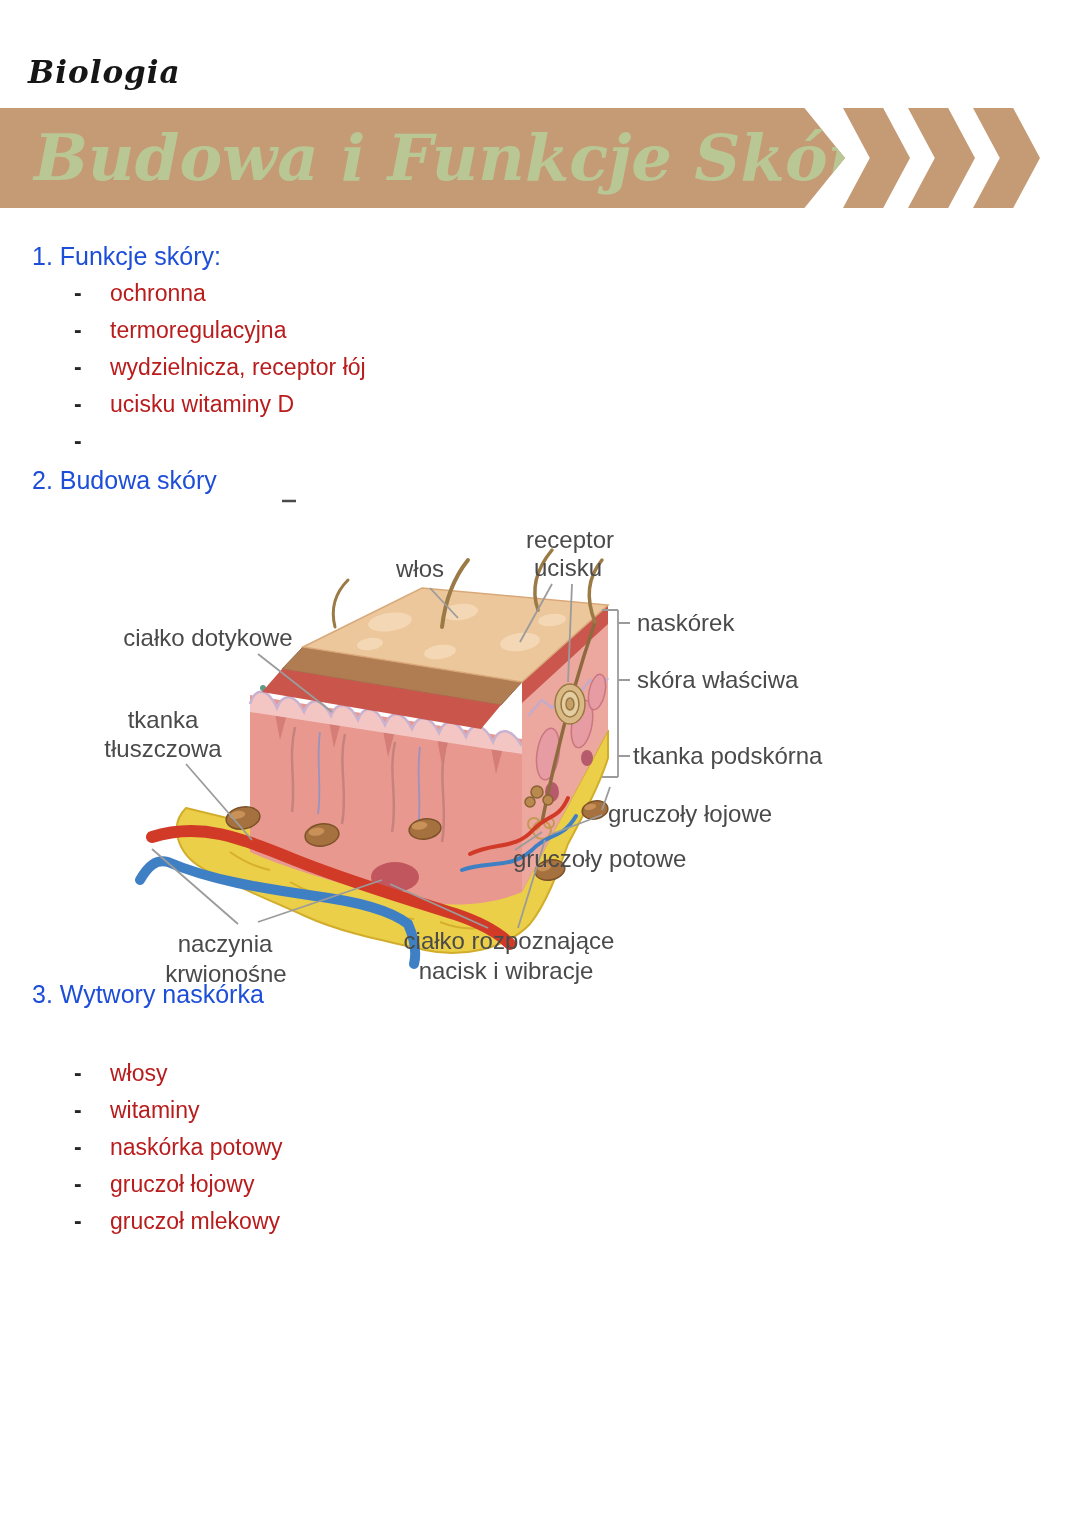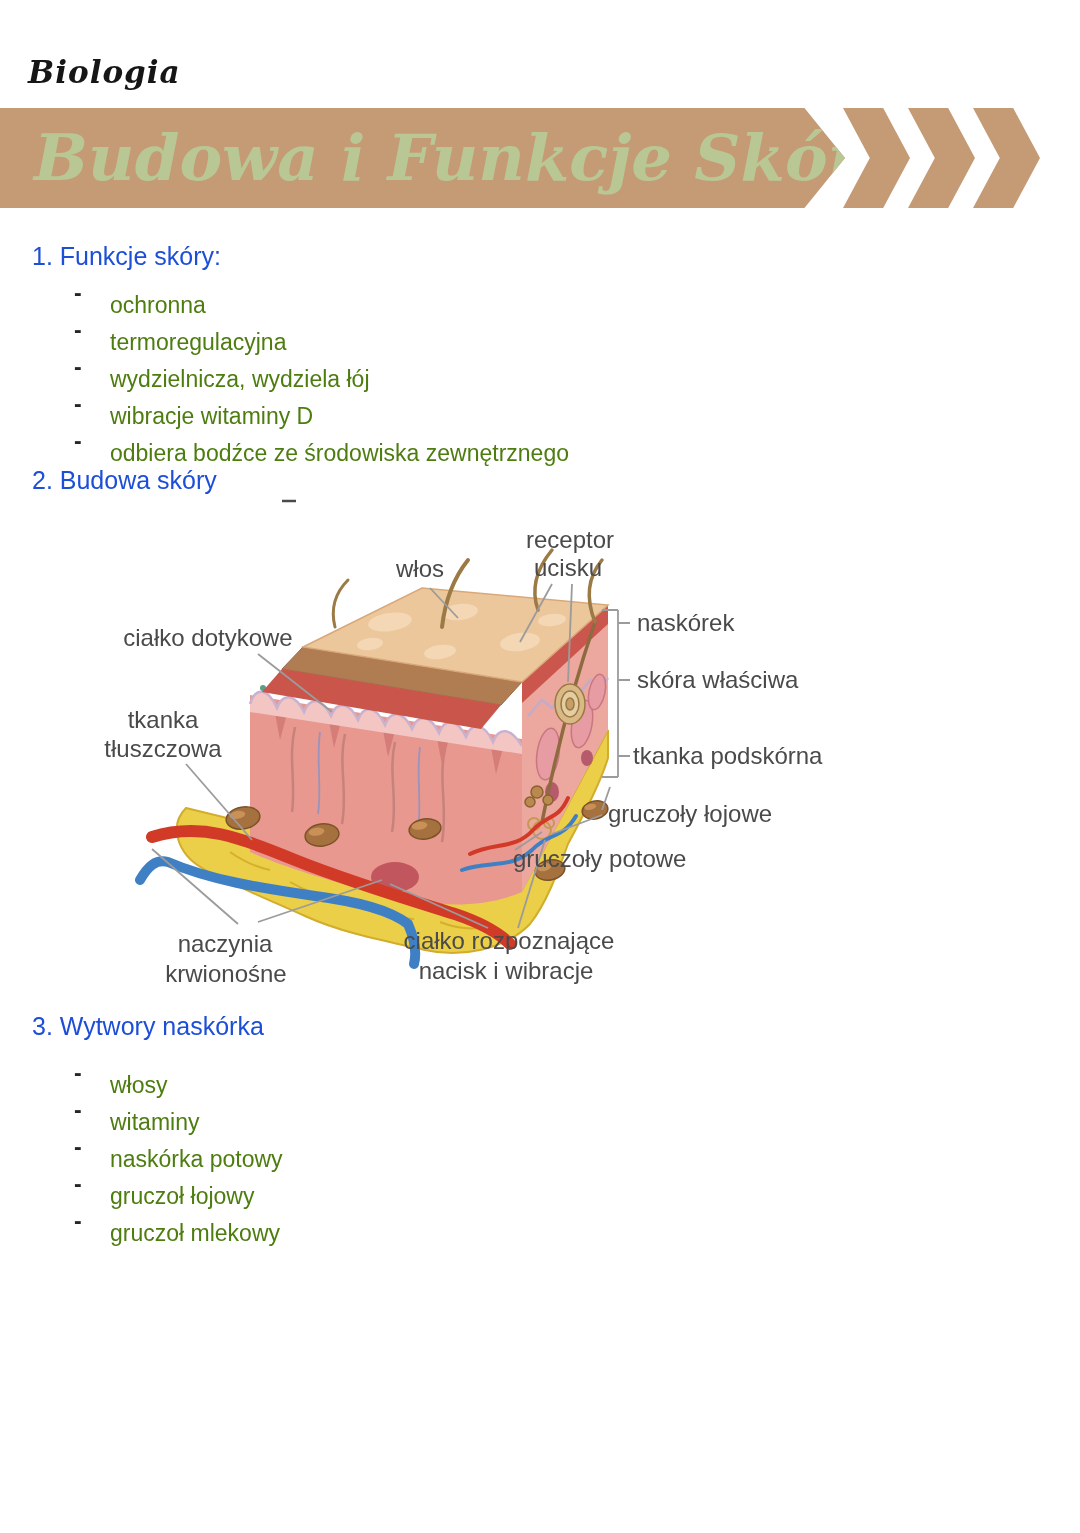--- a/index.html
+++ b/index.html
@@ -25,30 +25,30 @@
   }
   .chev{
     position:absolute; top:76px; width:67px; height:100px; background:#c59b76;
     clip-path:polygon(0 0, 60% 0, 100% 50%, 60% 100%, 0 100%, 40% 50%);
   }
   .chev.c1{left:843px;} .chev.c2{left:908px;} .chev.c3{left:973px;}
 
   .sec-h{
     position:absolute; left:32px; font-size:25px; color:#1d4ed8; white-space:nowrap;
   }
-  .sec-h.h1{top:210px;} .sec-h.h2{top:434px;} .sec-h.h3{top:980px;}
+  .sec-h.h1{top:210px;} .sec-h.h2{top:434px;} .sec-h.h3{top:948px;}
 
   .list{ position:absolute; left:0; width:900px; }
   .list.l1{top:248px;} .list.l3{top:1028px;}
   .li-row{ position:relative; height:37px; }
   .li-row .dash{
     position:absolute; left:74px; top:0; font-size:23px; font-weight:bold; color:#262626;
   }
   .li-row .li-text{
-    position:absolute; left:110px; top:12px; font-size:23px; color:#4d7c0f; white-space:nowrap;
+    position:absolute; left:110px; top:0; font-size:23px; color:#b91c1c; white-space:nowrap;
   }
 
   .diagram{ position:absolute; left:90px; top:460px; }
   .dlabel{ font-family:"Liberation Sans", sans-serif; font-size:24px; fill:#4a4a4a; }
 </style>
 </head>
 <body>
 
 <div class="page">
 
@@ -66,29 +66,28 @@
       <div class="li-row">
         <span class="dash">-</span>
         <span class="li-text">ochronna</span>
       </div>
       <div class="li-row">
         <span class="dash">-</span>
         <span class="li-text">termoregulacyjna</span>
       </div>
       <div class="li-row">
         <span class="dash">-</span>
-        <span class="li-text">wydzielnicza, wydziela łój</span>
-      </div>
-      <div class="li-row">
-        <span class="dash">-</span>
-        <span class="li-text">wibracje witaminy D</span>
-      </div>
-      <div class="li-row">
-        <span class="dash">-</span>
-        <span class="li-text">odbiera bodźce ze środowiska zewnętrznego</span>
+        <span class="li-text">wydzielnicza, receptor łój</span>
+      </div>
+      <div class="li-row">
+        <span class="dash">-</span>
+        <span class="li-text">ucisku witaminy D</span>
+      </div>
+      <div class="li-row">
+        <span class="dash">-</span>
       </div>
     </div>
 
   <div class="sec-h h2">2. Budowa skóry</div>
 
   <svg class="diagram" width="760" height="505" viewBox="0 0 760 505" xmlns="http://www.w3.org/2000/svg">
 
     <path d="M192,9 L206,9" stroke="#4a4a4a" stroke-width="2.5"></path>
 
     <g>

